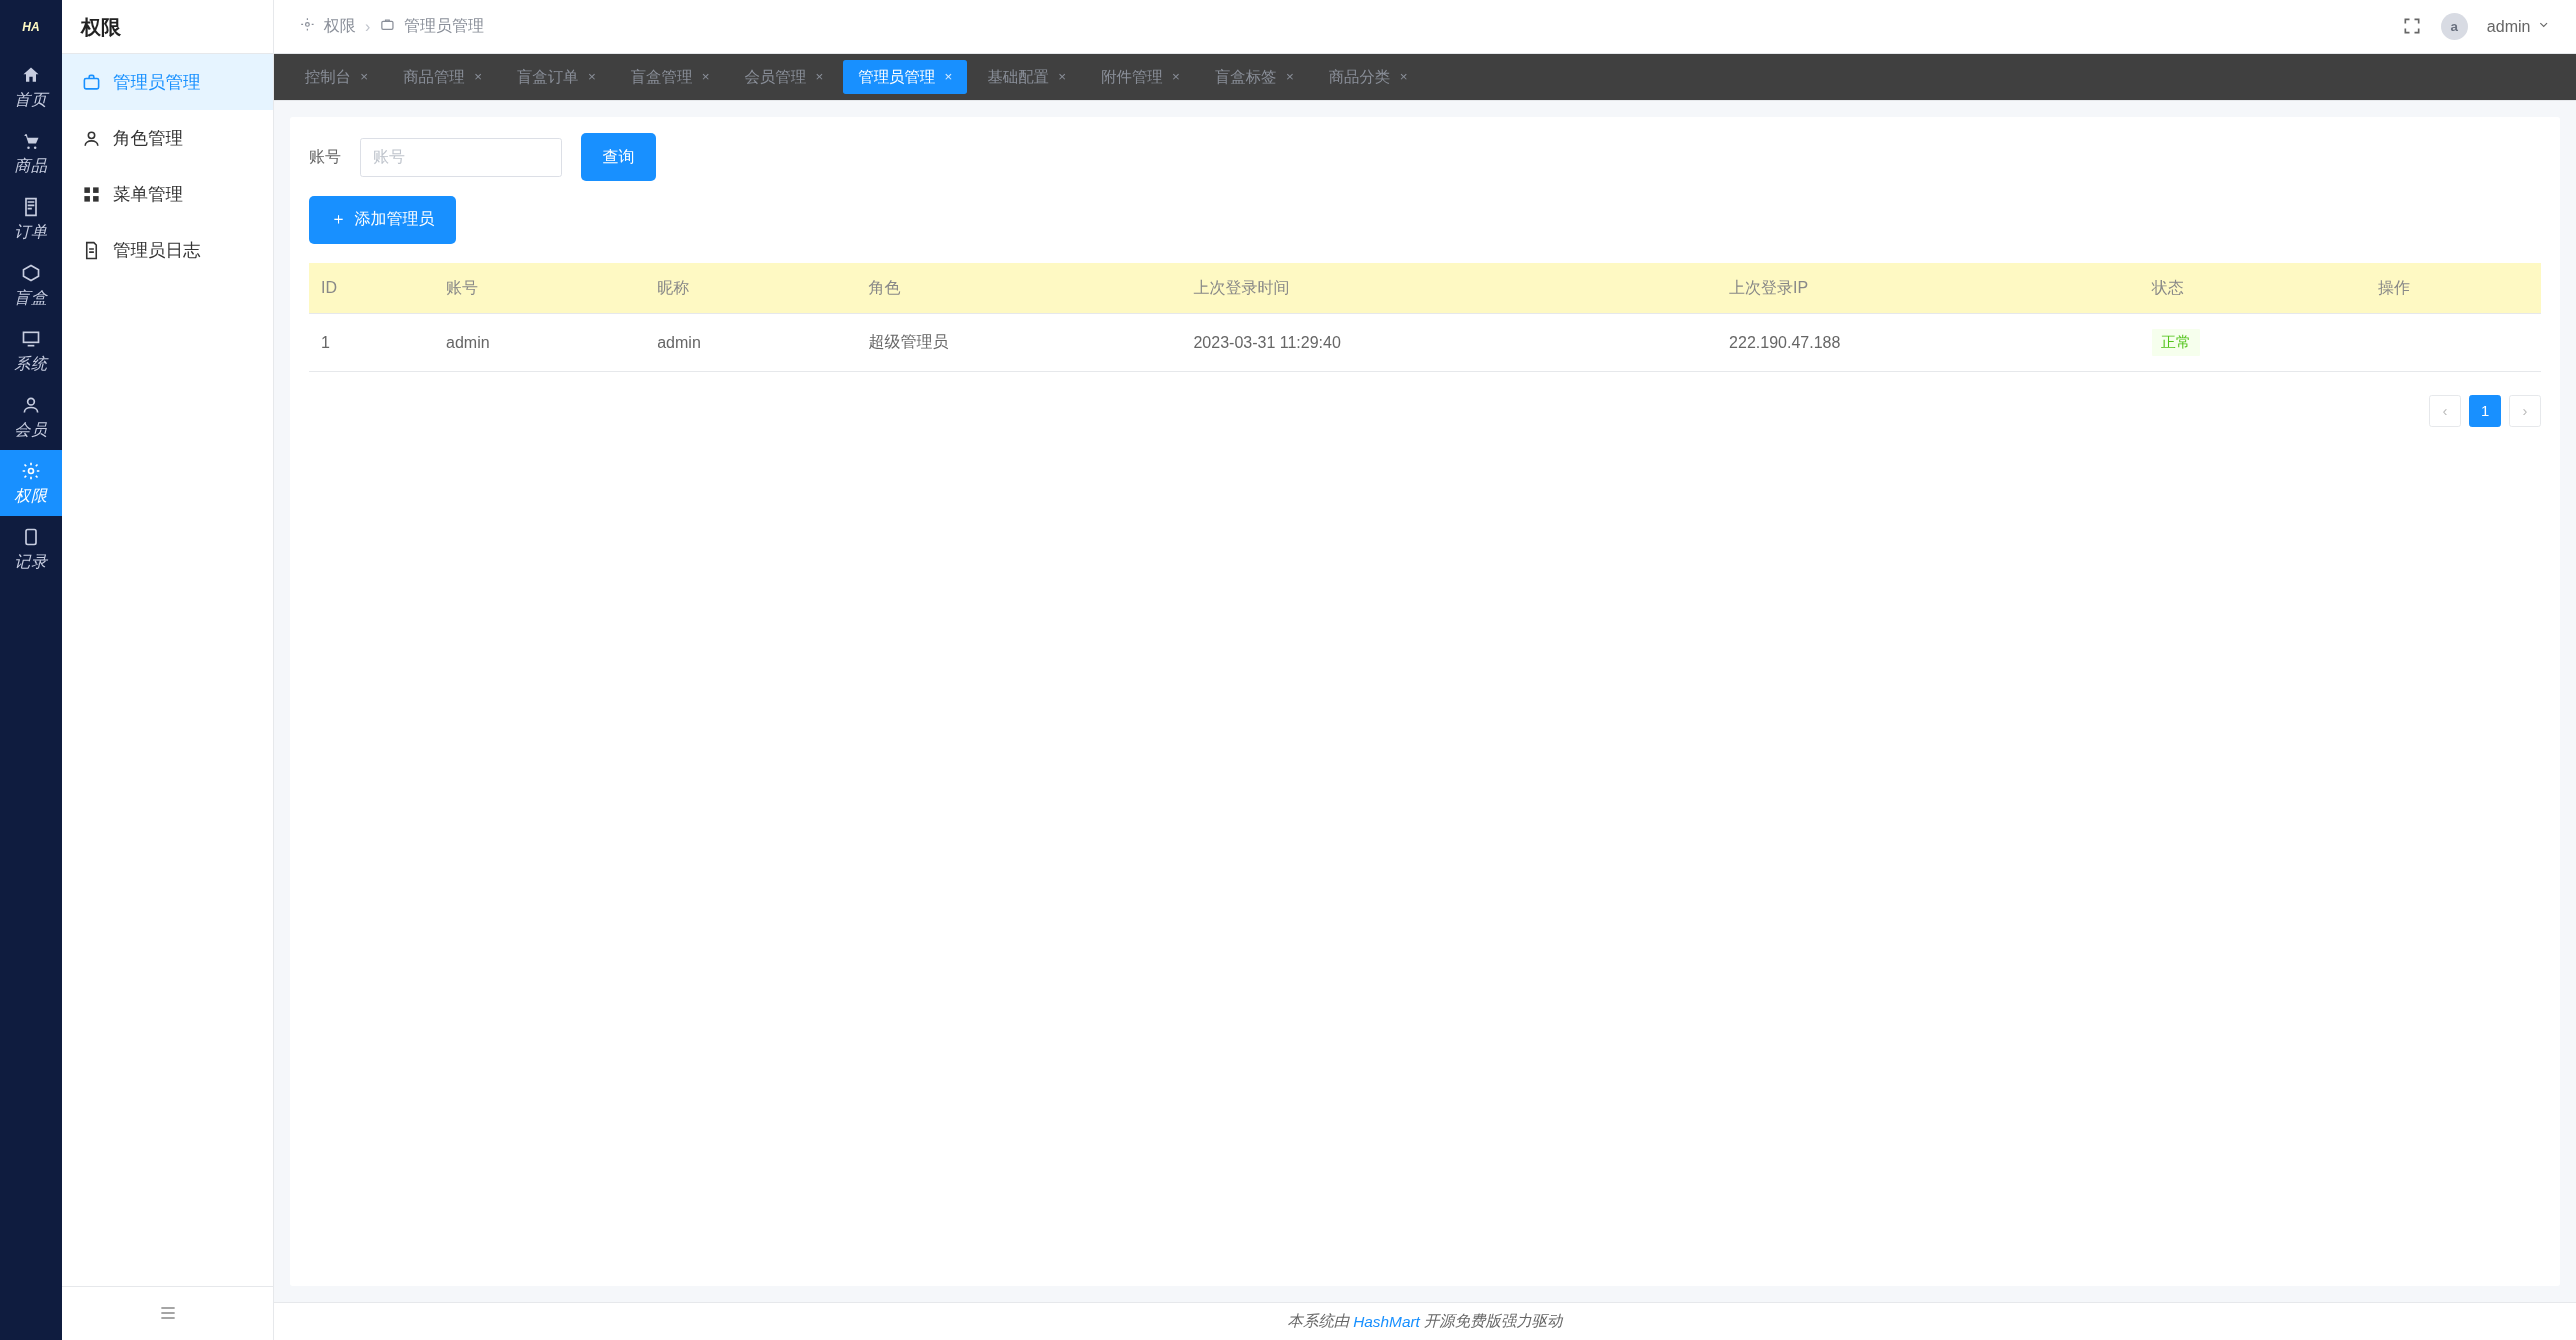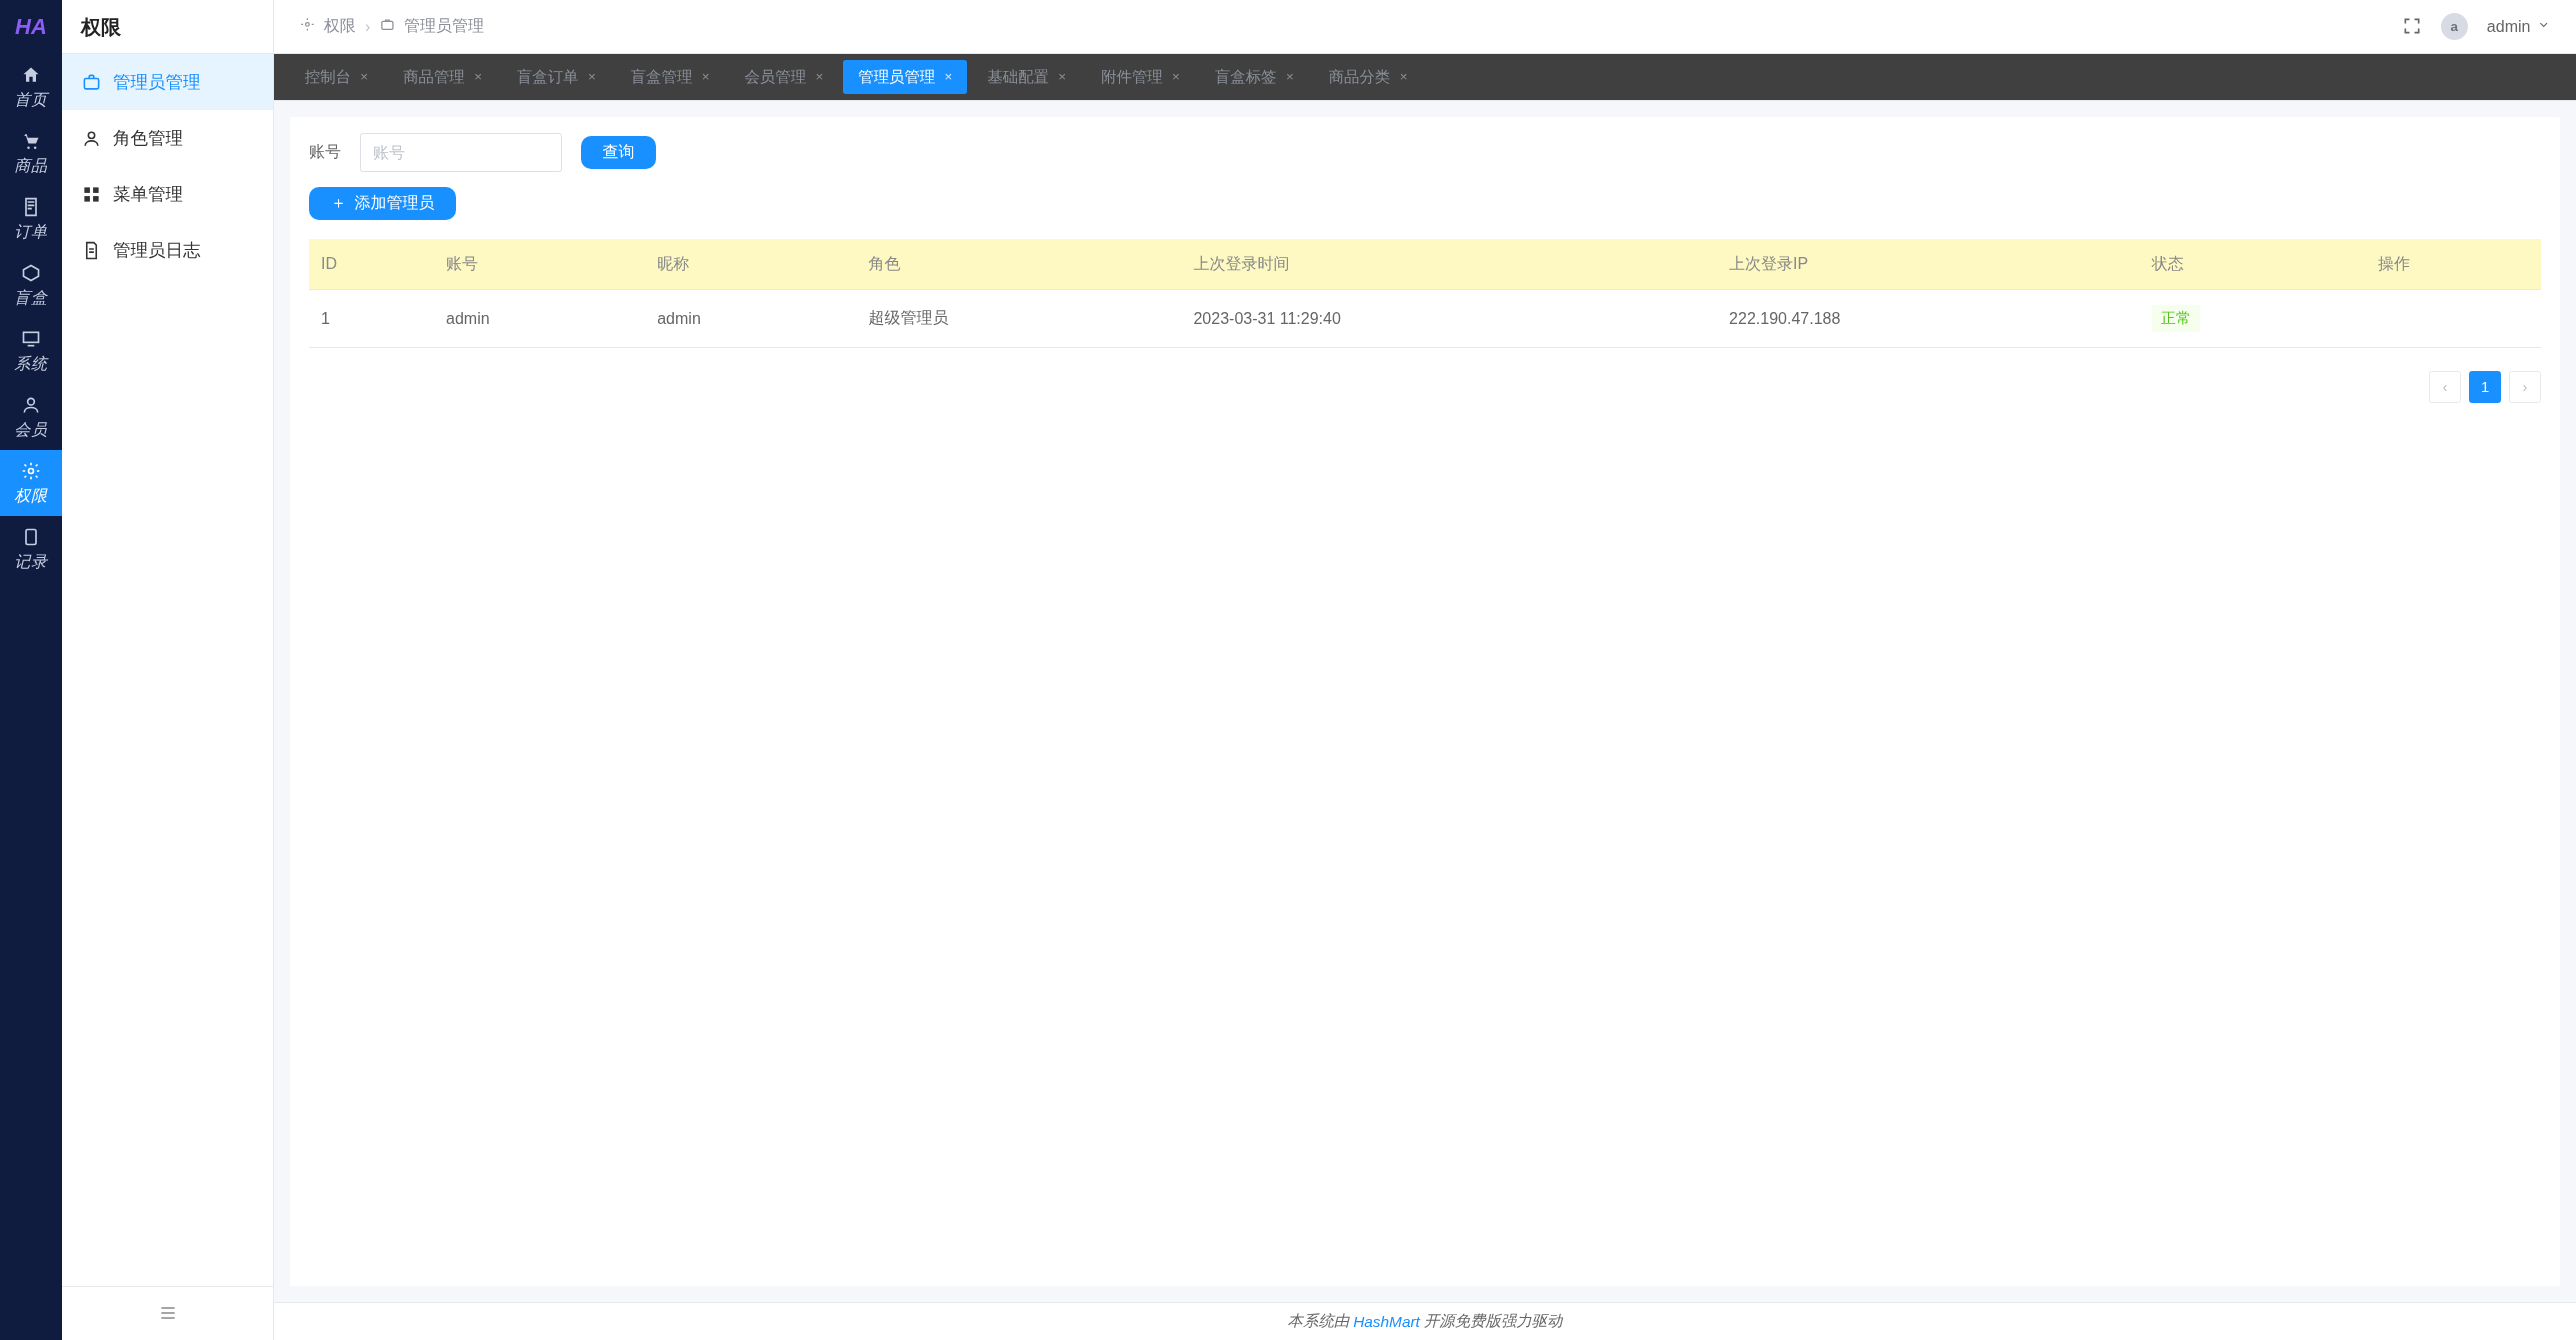--- a/index.html
+++ b/index.html
@@ -34,21 +34,21 @@
     background:var(--navy);
     color:#bcc3d6;
     display:flex;
     flex-direction:column;
     align-items:center;
   }
   .logo{
     width:62px;height:54px;
     display:flex;align-items:center;justify-content:center;
     font-weight:700;font-style:italic;
-    color:#8b5cf6;font-size:22px;
+    color:#fef9c3;font-size:12px;
   }
   .nav-item{
     width:100%;
     display:flex;flex-direction:column;align-items:center;justify-content:center;
     gap:4px;
     height:66px;
     cursor:pointer;
     color:#c7cde0;
     font-size:16px;
   }
@@ -113,21 +113,21 @@
     display:flex;flex-direction:column;
   }
   .filter-row{display:flex;align-items:center;gap:19px;}
   .filter-label{color:#666;font-size:16px;}
   .input{
     height:39px;width:202px;border:0.7px solid #dcdfe6;border-radius:2.7px;
     padding:0 12px;font-size:16px;color:#333;outline:none;
   }
   .input::placeholder{color:#bfc4cc;}
   .btn{
-    height:33px;padding:0 21.5px;border:none;border-radius:10px;
+    height:48px;padding:0 21.5px;border:none;border-radius:5px;
     background:var(--blue);color:#fff;font-size:16px;cursor:pointer;
     display:inline-flex;align-items:center;gap:8px;
   }
   .btn-secondary-row{margin-top:14.8px;}
   
   .table{width:100%;border-collapse:collapse;margin-top:19px;}
   .table th,.table td{
     text-align:left;padding:14.8px 12px;font-size:16px;
     border-bottom:0.7px solid var(--border);
   }

